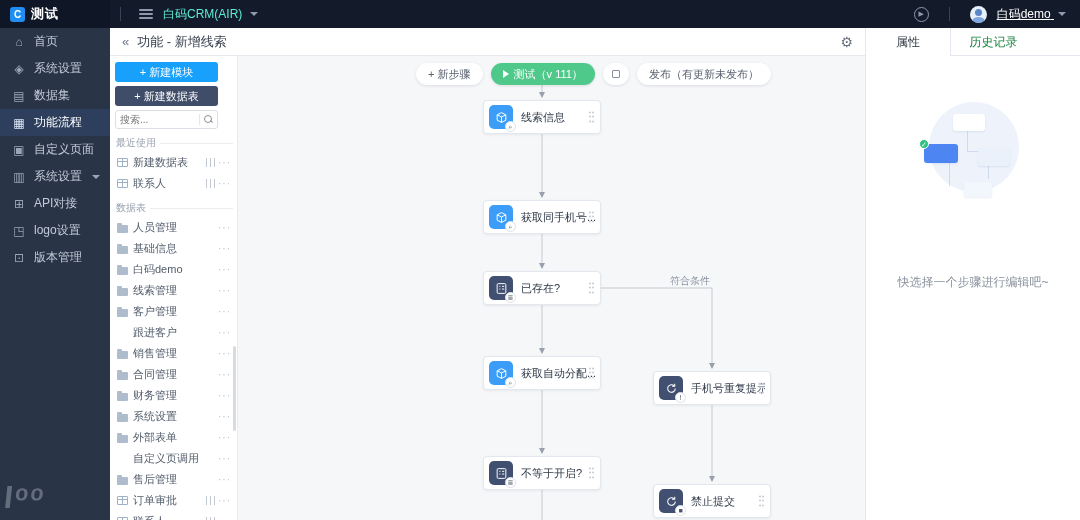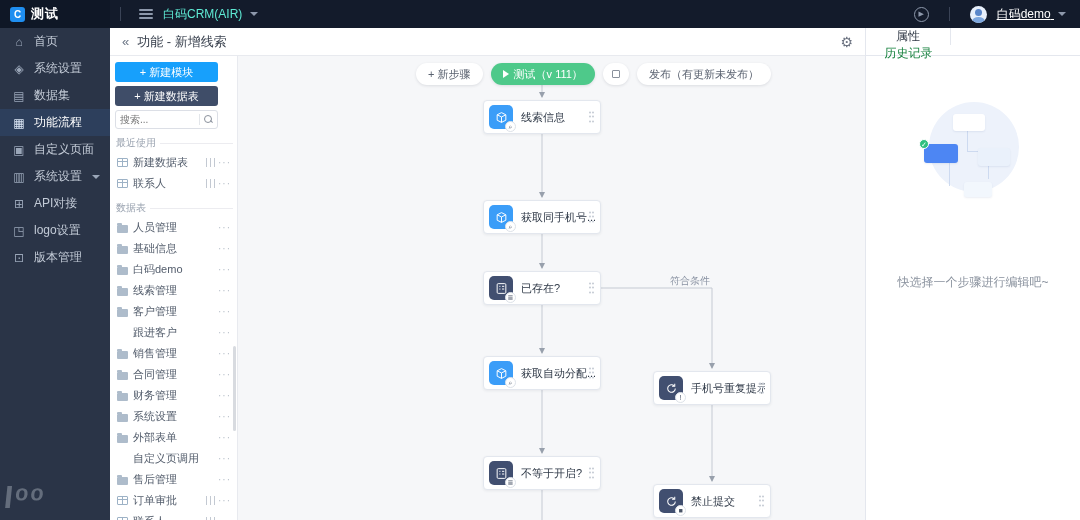--- a/index.html
+++ b/index.html
@@ -79,21 +79,21 @@
   .nicon { width:24px; height:24px; border-radius:5px; position:relative; display:flex; align-items:center; justify-content:center; flex:none; }
   .nicon.blue { background:#3b9df8; }
   .nicon.dark { background:#41507; background:#414f70; }
   .nbadge { position:absolute; right:-3px; bottom:-3px; width:11px; height:11px; background:#fff; border:1px solid #dde2e9; border-radius:50%; font-size:7px; color:#4a5568; display:flex; align-items:center; justify-content:center; line-height:1; }
   .fnode .nlabel { font-size:11px; color:#2f3947; white-space:nowrap; overflow:hidden; }
   .fnode .dots { position:absolute; right:5px; top:50%; transform:translateY(-50%); width:7px; height:13px; display:grid; grid-template-columns:1fr 1fr; grid-template-rows:1fr 1fr 1fr; }
   .fnode .dots i { width:2px; height:2px; border-radius:50%; background:#c5cbd4; margin:auto; }
 
   
   .rpanel { position:absolute; top:28px; left:865px; width:215px; height:492px; background:#fff; border-left:1px solid #e4e7ee; z-index:15; }
-  .rtabs { height:28px; border-bottom:1px solid #e4e7ee; display:flex;flex-direction:column; }
+  .rtabs { height:28px; border-bottom:1px solid #e4e7ee; display:flex; }
   .rtab { width:85px; height:28px; display:flex; align-items:center; justify-content:center; font-size:12px; color:#15803d; cursor:pointer; }
   .rtab.active { color:#2f3744; background:#fff; border-right:1px solid #e4e7ee; position:relative; }
   .illus { position:relative; width:215px; height:160px; margin-top:40px; }
   .ill-circle { position:absolute; left:63px; top:6px; width:90px; height:90px; border-radius:50%; background:#edf2fb; }
   .ill-card { position:absolute; border-radius:3px; box-shadow:0 1px 2px rgba(60,90,150,.10); }
   .ill-card .bar { height:2px; border-radius:1px; background:#c9d6ec; margin:3px 4px 0 4px; }
   .ill-line { position:absolute; background:#cddaf0; }
   .ill-blue { background:#4d86f3 !important; }
   .ill-blue .bar { background:#ffffff; opacity:.85; }
   .ill-check { position:absolute; width:10px; height:10px; border-radius:50%; background:#2fbf7f; border:1px solid #fff; color:#fff; font-size:7px; line-height:9px; text-align:center; }

